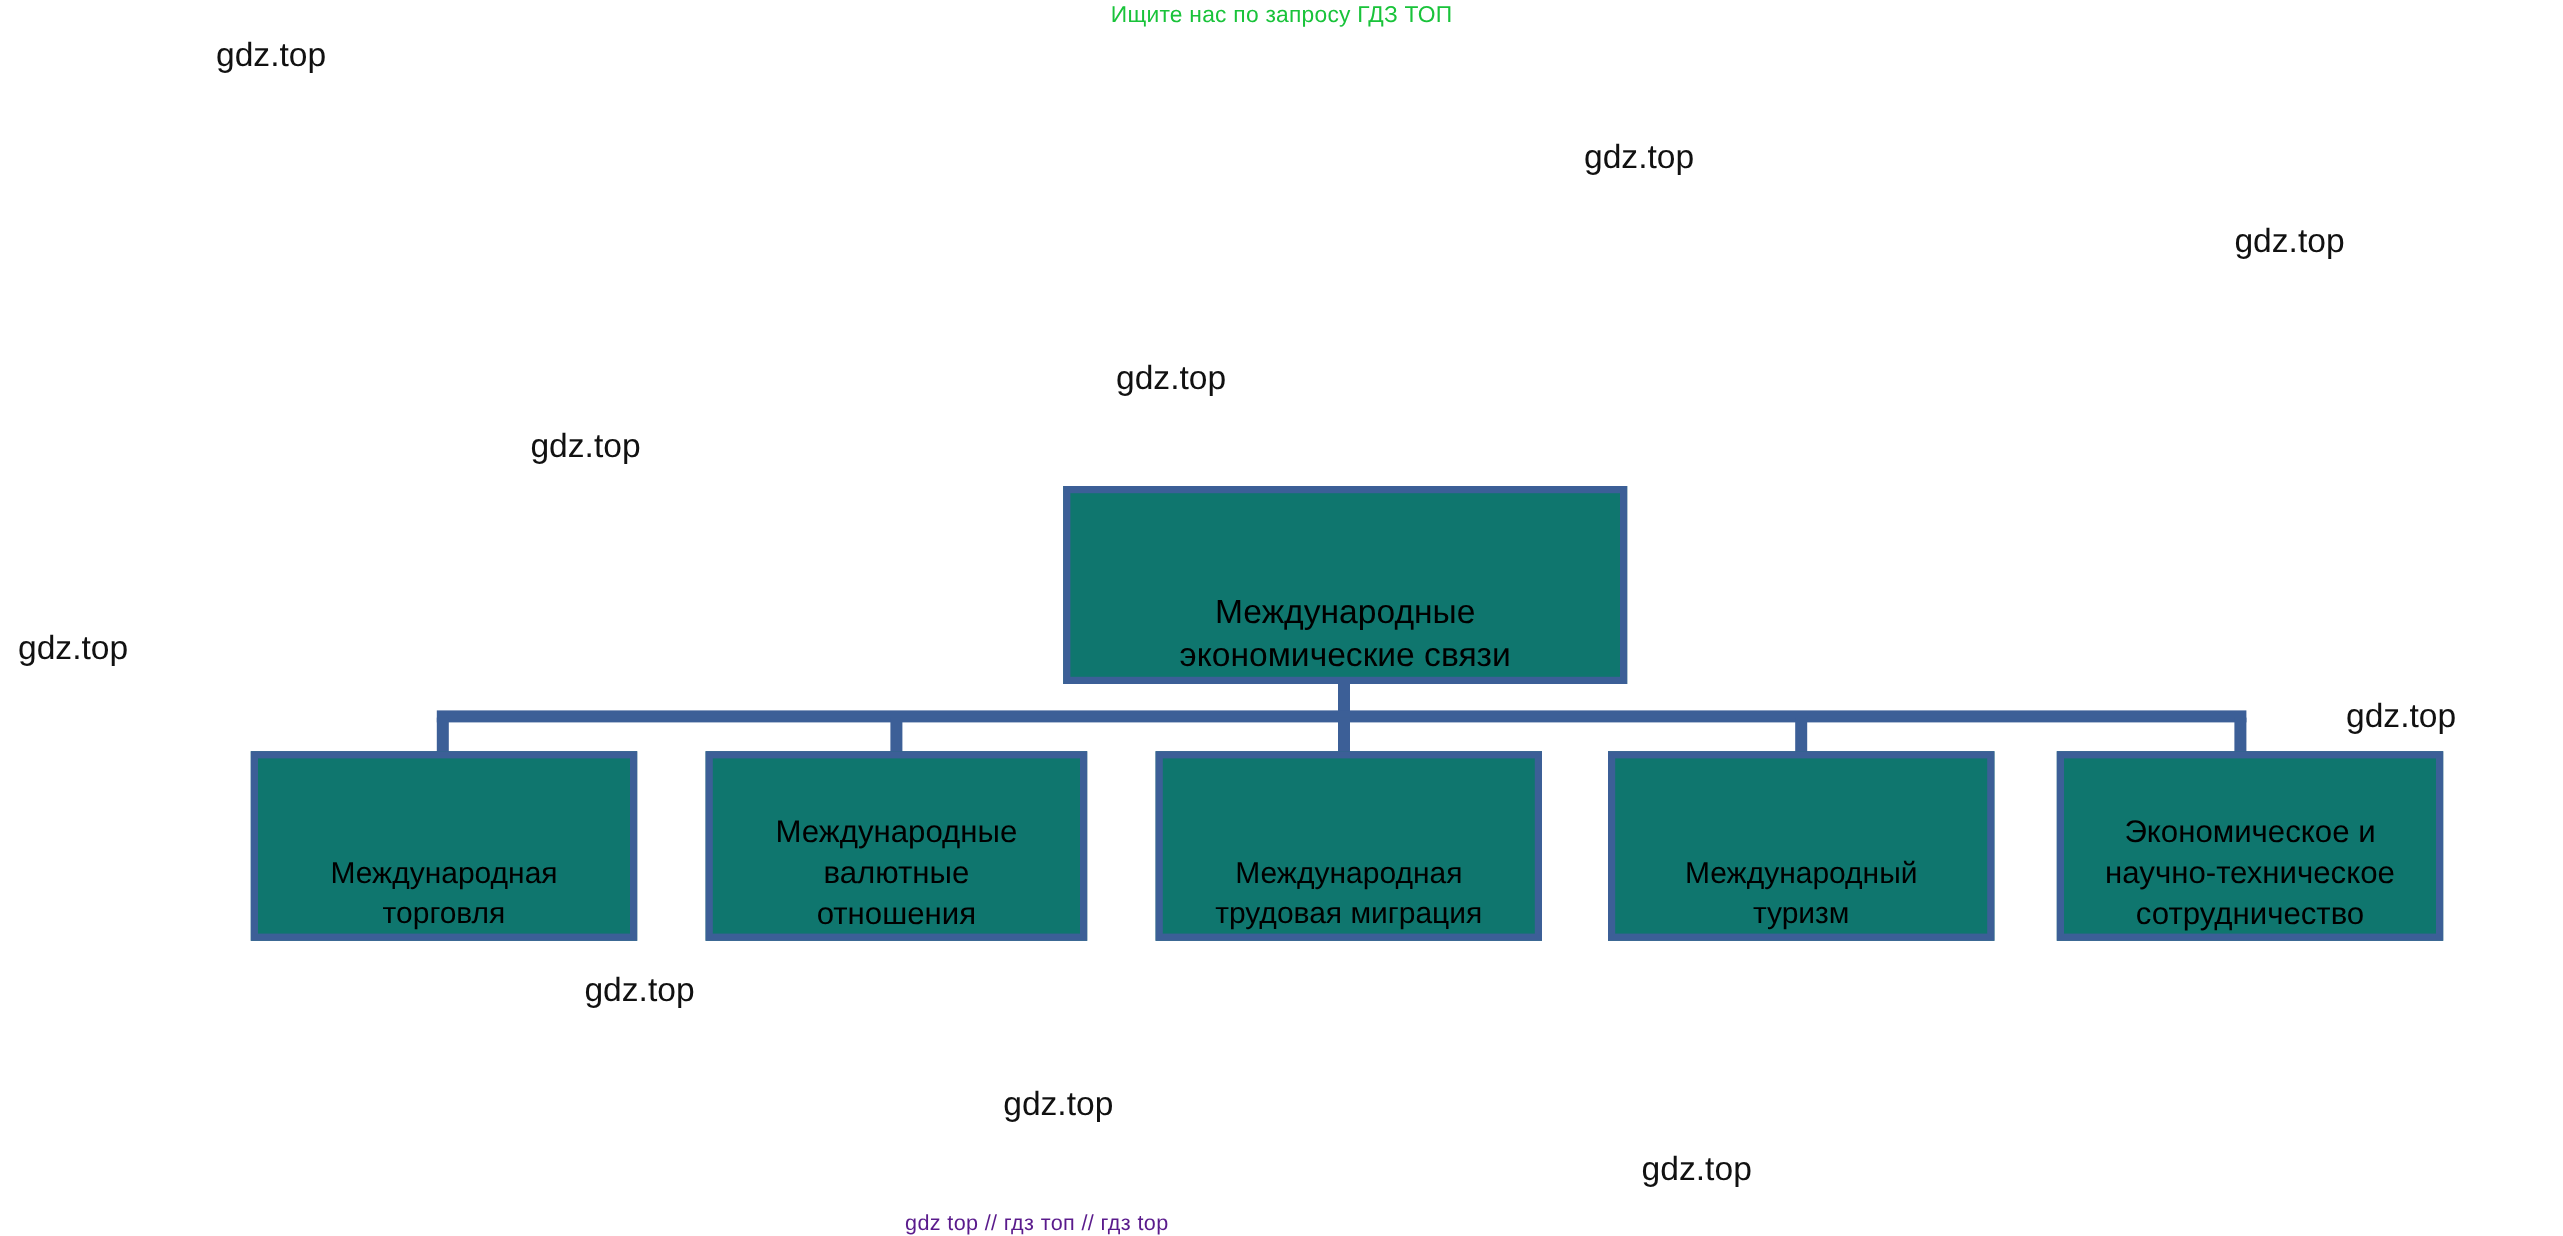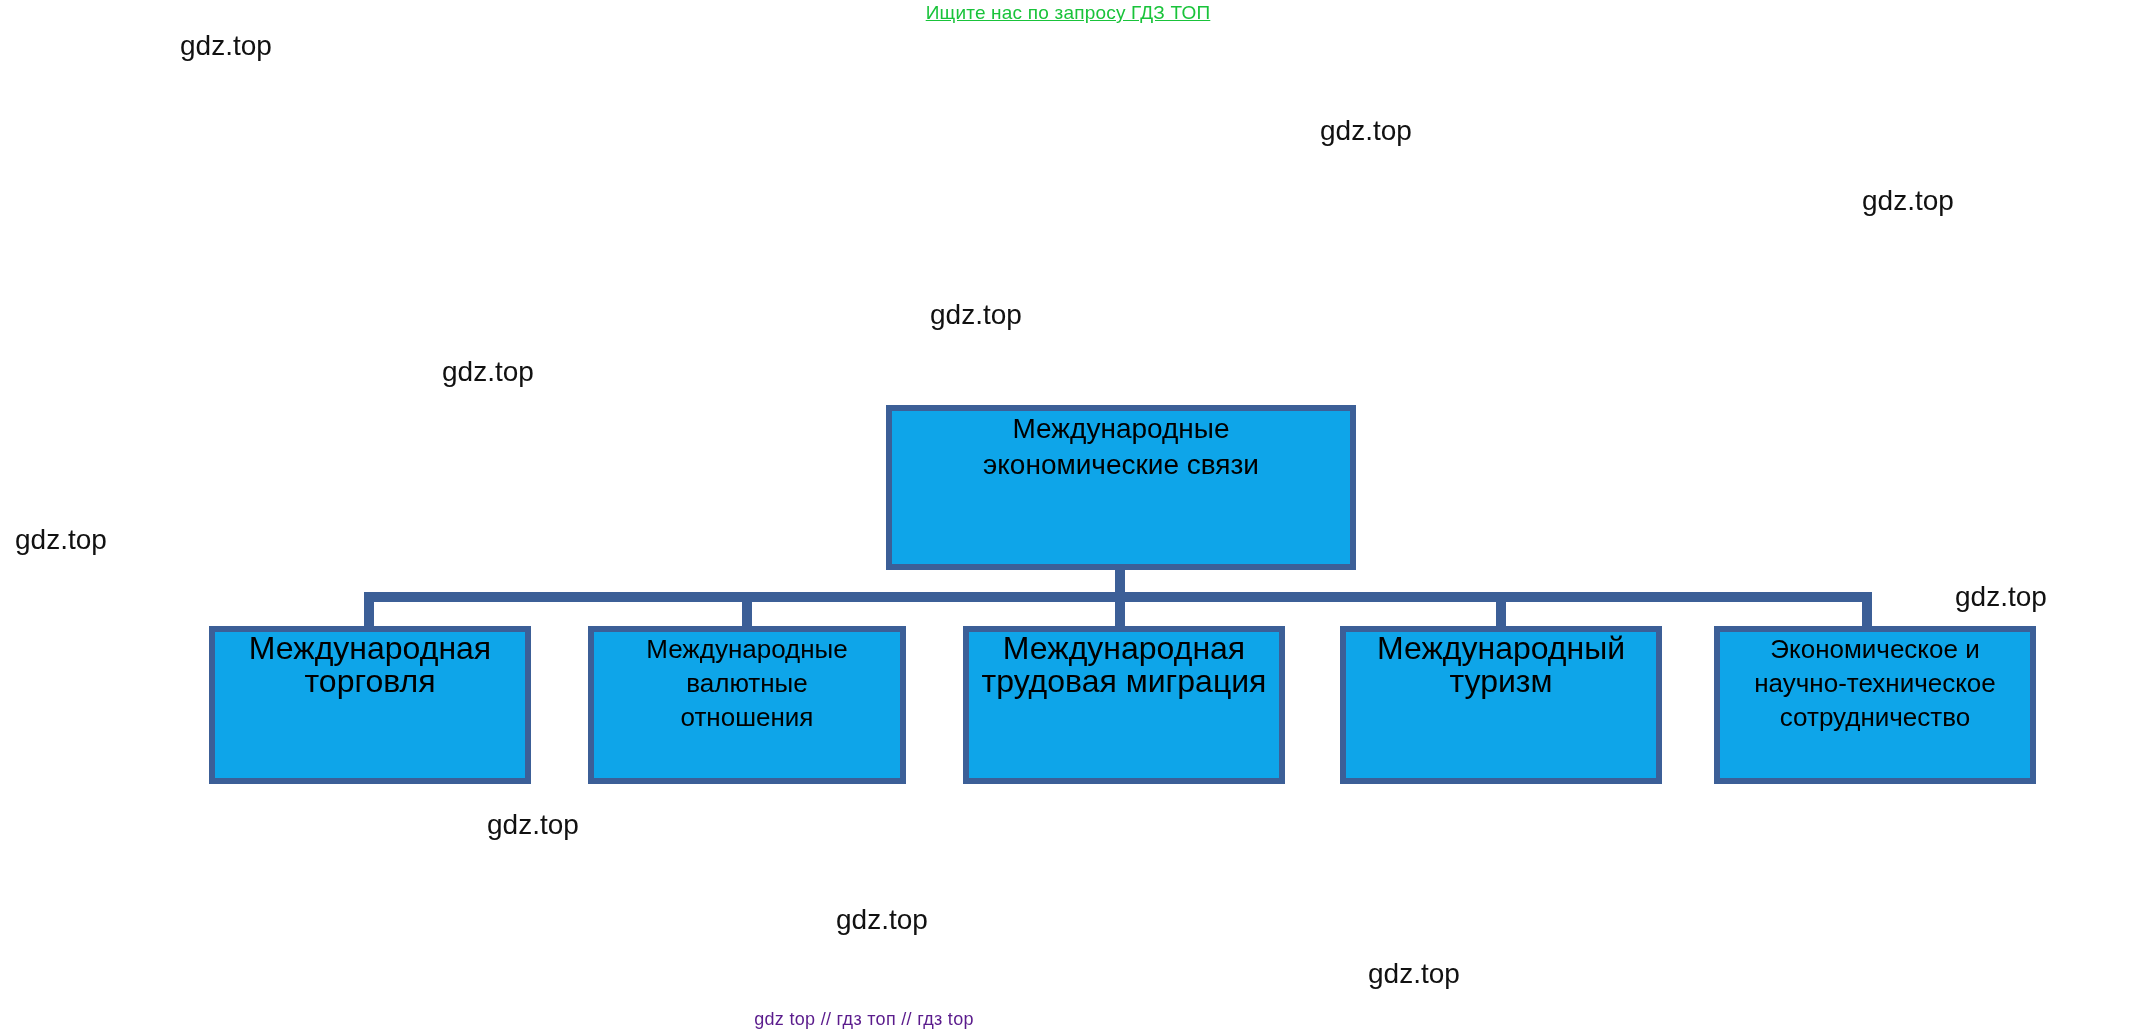--- a/index.html
+++ b/index.html
@@ -63,29 +63,29 @@
     position: absolute;
     left: 0;
     top: 0;
     width: 2136px;
     height: 1030px;
   }
 
   .node {
     position: absolute;
     box-sizing: border-box;
-    background: #0ea5e9;
+    background: #0f766e;
     border: 6px solid #3c5f97;
     display: flex;
-    align-items: flex-start;
+    align-items: flex-end;
     justify-content: center;
     text-align: center;
   }
   .node-label {
-    font-size: 32px;
+    font-size: 25px;
     line-height: 33px;
     color: #000000;
     padding: 0 10px;
     white-space: pre-line;
     font-family: "Liberation Sans", "DejaVu Sans", sans-serif;
   }
 
   .node-root {
     left: 886px;
     top: 405px;
@@ -130,21 +130,21 @@
   .drop-1 { left: 742px; }
   .drop-2 { left: 1115px; }
   .drop-3 { left: 1496px; }
   .drop-4 { left: 1862px; }
 </style>
 </head>
 <body>
 
 <div id="page">
 
-  <div class="promo-top" style="color: rgb(25, 195, 58); text-decoration: underline;">Ищите нас по запросу ГДЗ ТОП</div>
+  <div class="promo-top" style="color: rgb(25, 195, 58);">Ищите нас по запросу ГДЗ ТОП</div>
 
   <div id="diagram">
 
     <div class="conn conn-root-stem" style="background: rgb(60, 95, 151);"></div>
     <div class="conn conn-trunk" style="background: rgb(60, 95, 151);"></div>
     <div class="conn conn-drop drop-0" style="background: rgb(60, 95, 151);"></div>
     <div class="conn conn-drop drop-1" style="background: rgb(60, 95, 151);"></div>
     <div class="conn conn-drop drop-2" style="background: rgb(60, 95, 151);"></div>
     <div class="conn conn-drop drop-3" style="background: rgb(60, 95, 151);"></div>
     <div class="conn conn-drop drop-4" style="background: rgb(60, 95, 151);"></div>

